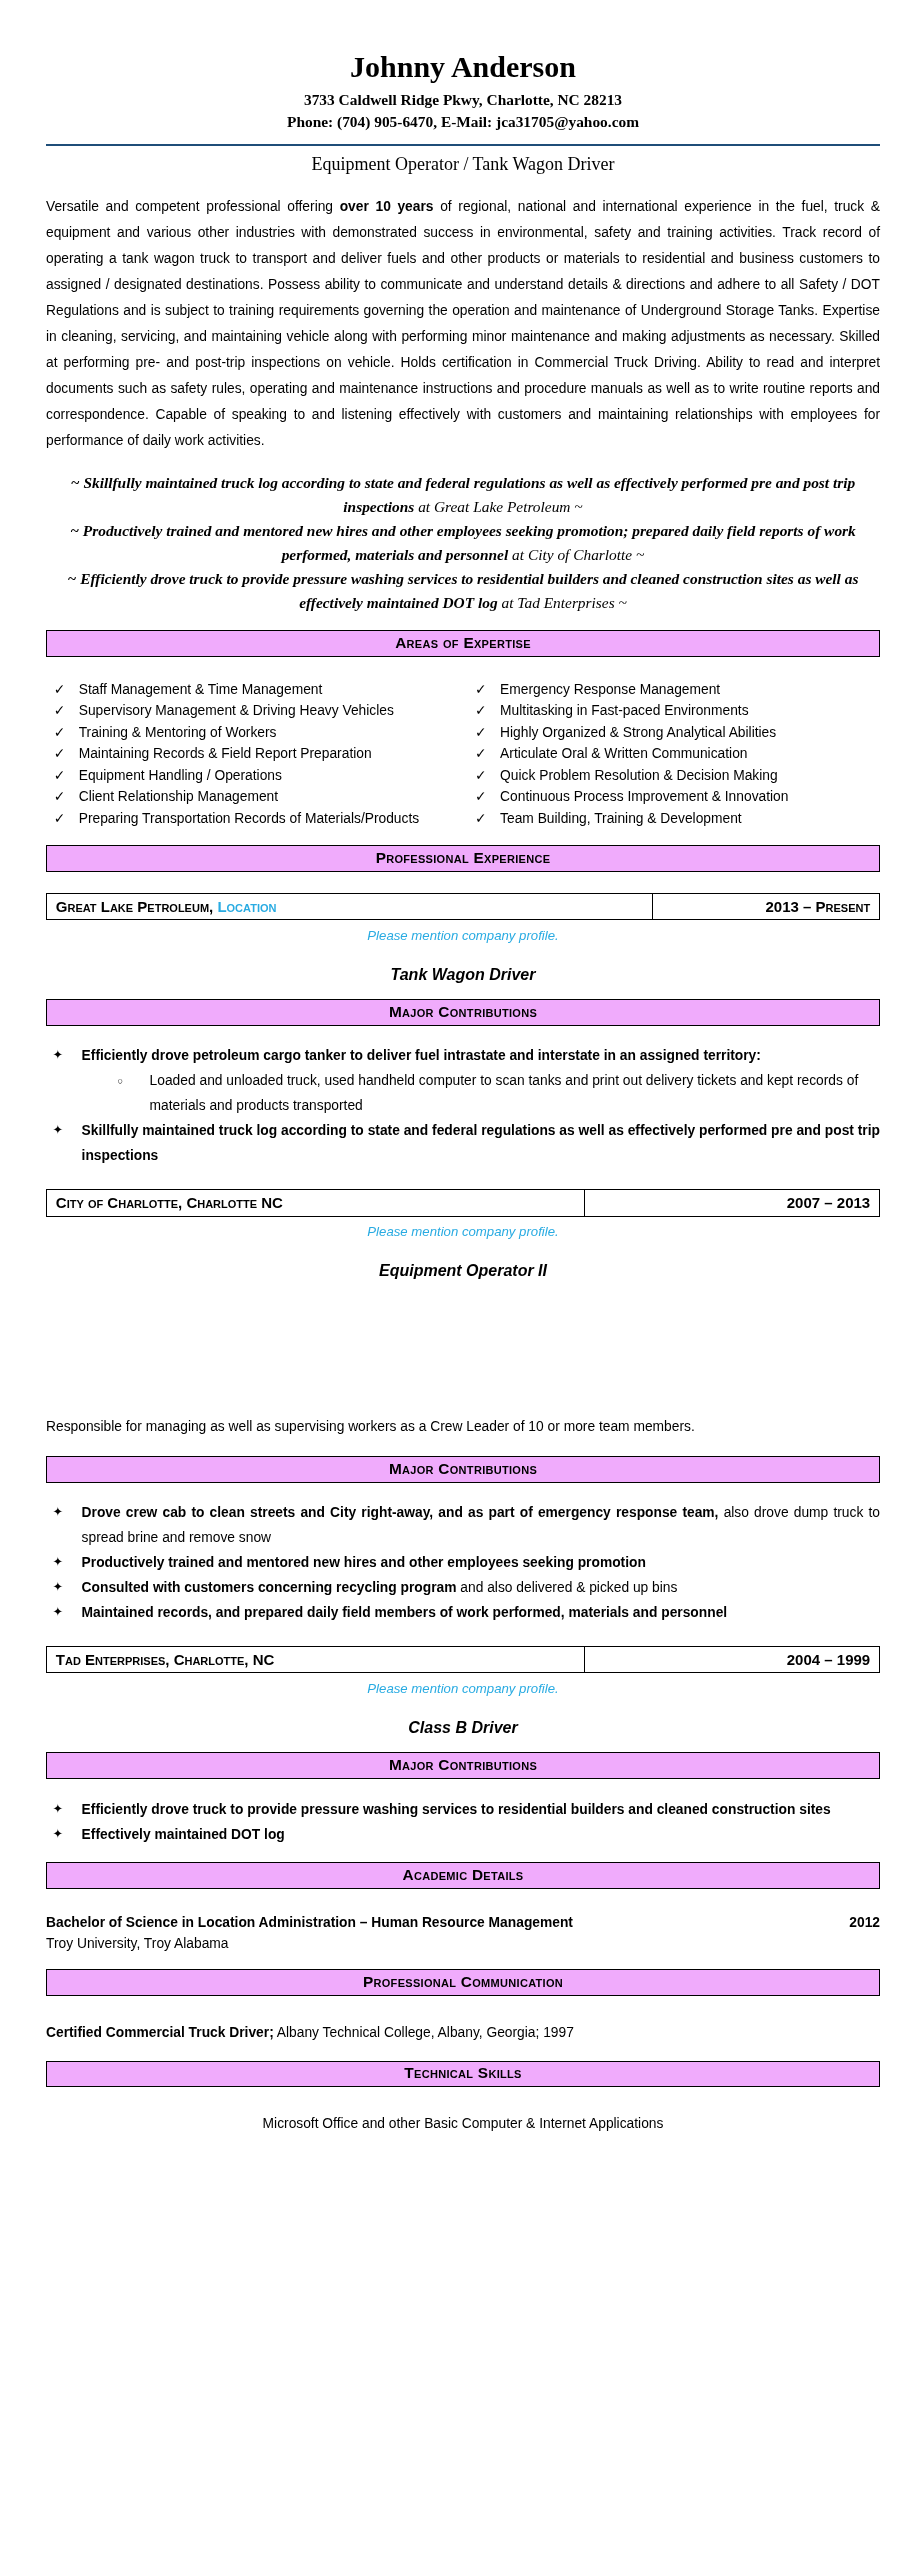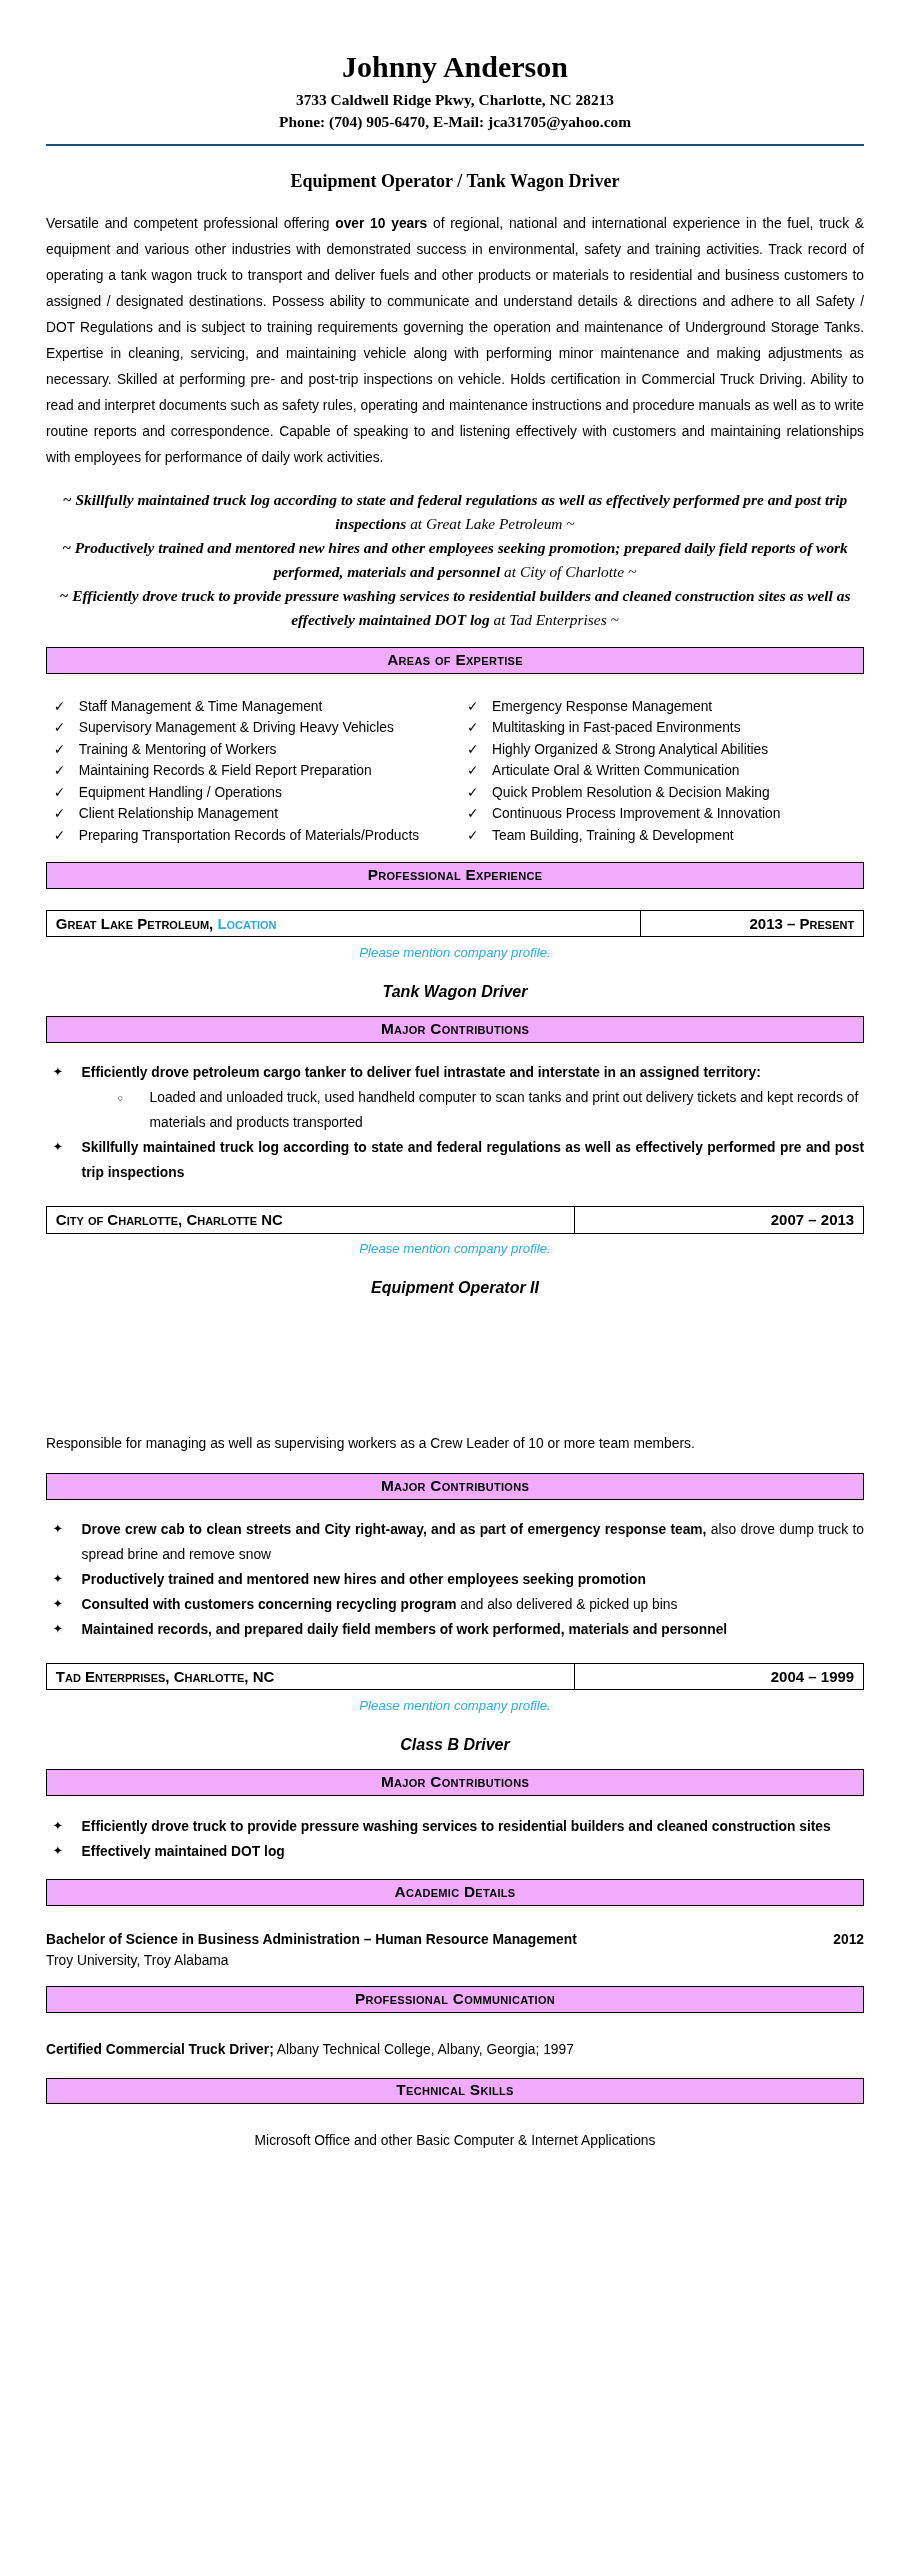--- a/index.html
+++ b/index.html
@@ -5,29 +5,29 @@
   * { margin: 0; padding: 0; box-sizing: border-box; }
   html, body { background: #ffffff; }
   .page {
     width: 910px; height: 2576px;
     background: #ffffff;
     position: relative;
     font-family: "Liberation Sans", sans-serif;
     color: #000;
     overflow: hidden;
   }
-  .content { padding: 50px 46px 0 46px; }
+  .content { padding: 50px 30px 0 46px; }
 
   
   .hdr { text-align: center; font-family: "Liberation Serif", serif; font-weight: bold; }
   .name { font-size: 30px; line-height: 33px; }
   .addr { font-size: 15.4px; line-height: 22px; margin-top: 5.5px; }
   .contact { font-size: 15.4px; line-height: 22px; }
   .rule { height: 2.8px; background: #1F4E79; margin-top: 11px; }
-  .doc-title { font-family: "Liberation Serif", serif; font-weight: bold; font-size: 18px; text-align: center; margin-top: 25px; }
+  .doc-title { font-family: "Liberation Serif", serif; font-weight: normal; font-size: 18px; text-align: center; margin-top: 8px; }
 
   
   .summary { margin-top: 19px; font-size: 13.8px; line-height: 26px; text-align: justify; }
   .summary b { font-weight: bold; }
 
   
   .highlights { margin-top: 16.5px; text-align: center; font-family: "Liberation Serif", serif;
                 font-style: italic; font-size: 15.4px; line-height: 24px; }
   .highlights .hl { font-weight: bold; }
   .highlights .hl-normal { font-weight: normal; }
@@ -236,21 +236,21 @@
         <span class="bullet-text"><span class="b-bold">Efficiently drove truck to provide pressure washing services to residential builders and cleaned construction sites</span><span></span></span>
       </div>
       <div class="bullet-item">
         <span class="bullet-marker">✦</span>
         <span class="bullet-text"><span class="b-bold">Effectively maintained DOT log</span><span></span></span>
       </div>
     </div>
 
     <div class="section-bar">Academic Details</div>
     <div class="degree-row">
-      <span>Bachelor of Science in Business Administration – Human Resource Management</span>
+      <span>Bachelor of Science in Location Administration – Human Resource Management</span>
       <span>2012</span>
     </div>
     <div class="school">Troy University, Troy Alabama</div>
 
     <div class="section-bar">Professional Communication</div>
     <p class="cert-line"><span class="b-bold">Certified Commercial Truck Driver;</span><span> Albany Technical College, Albany, Georgia; 1997</span></p>
 
     <div class="section-bar">Technical Skills</div>
     <div class="tech-line">Microsoft Office and other Basic Computer &amp; Internet Applications</div>
 

